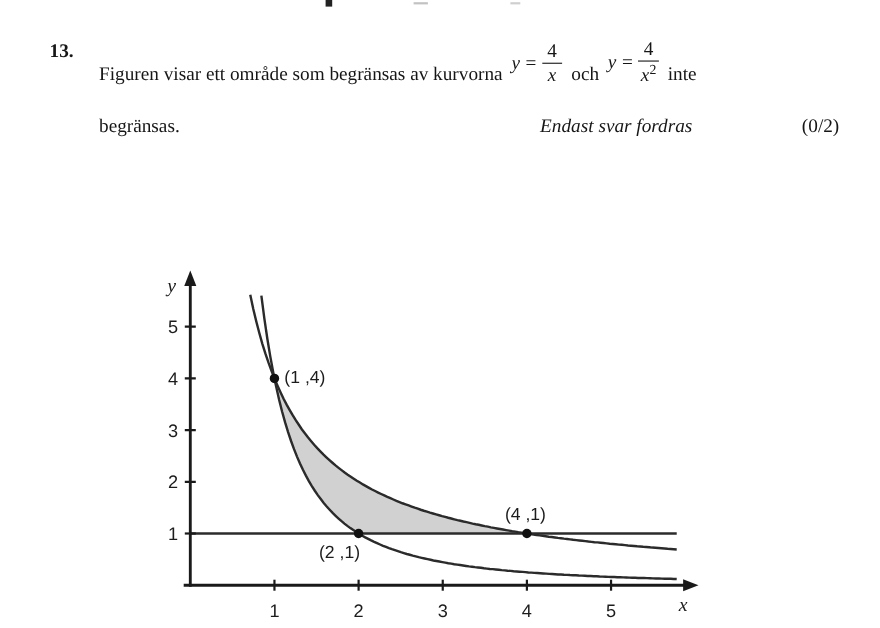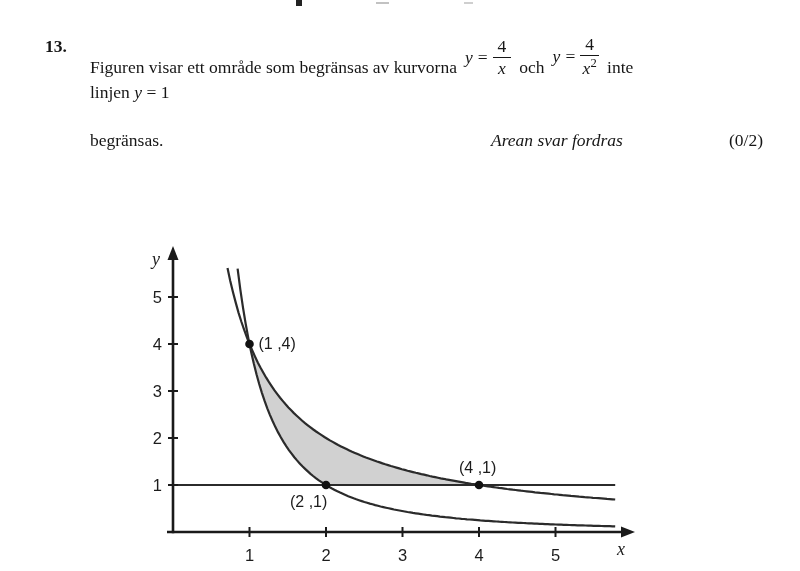--- a/index.html
+++ b/index.html
@@ -65,30 +65,25 @@
       <span class="var">y</span>
       <span class="rel">=</span>
       <span class="frac">
         <span class="num">4</span>
         <span class="den"><span>x</span><sup>2</sup></span>
       </span>
     </span>
     <span class="seg">inte</span>
   </div>
 
-  <div class="line2">
-    <span>linjen</span>
-    <span class="var">y</span>
-    <span>= 1</span>
-  </div>
 
   <div class="task">
     <div class="taskrow2">
       <span>begränsas.</span>
-      <span class="note">Arean svar fordras</span>
+      <span class="note">Endast svar fordras</span>
       <span class="score">(0/2)</span>
     </div>
   </div>
 </div>
 
 <div class="figure">
   <svg width="520" height="326" viewBox="0 0 520 326" xmlns="http://www.w3.org/2000/svg">
       <path d="M119.5,101.0 L121.1,104.9 L122.8,108.7 L124.4,112.4 L126.1,115.8 L127.7,119.2 L129.3,122.4 L131.0,125.5 L132.6,128.5 L134.3,131.4 L135.9,134.2 L137.5,136.9 L139.2,139.5 L140.8,142.0 L142.4,144.4 L144.1,146.7 L145.7,149.0 L147.4,151.2 L149.0,153.3 L150.6,155.4 L152.3,157.4 L153.9,159.3 L155.6,161.2 L157.2,163.1 L158.8,164.8 L160.5,166.6 L162.1,168.3 L163.8,169.9 L165.4,171.5 L167.0,173.1 L168.7,174.6 L170.3,176.0 L172.0,177.5 L173.6,178.9 L175.2,180.2 L176.9,181.6 L178.5,182.9 L180.2,184.1 L181.8,185.4 L183.4,186.6 L185.1,187.8 L186.7,188.9 L188.3,190.1 L190.0,191.2 L191.6,192.2 L193.3,193.3 L194.9,194.3 L196.5,195.3 L198.2,196.3 L199.8,197.3 L201.5,198.2 L203.1,199.2 L204.7,200.1 L206.4,201.0 L208.0,201.8 L209.7,202.7 L211.3,203.5 L212.9,204.4 L214.6,205.2 L216.2,206.0 L217.9,206.8 L219.5,207.5 L221.1,208.3 L222.8,209.0 L224.4,209.7 L226.1,210.4 L227.7,211.1 L229.3,211.8 L231.0,212.5 L232.6,213.1 L234.3,213.8 L235.9,214.4 L237.5,215.1 L239.2,215.7 L240.8,216.3 L242.4,216.9 L244.1,217.5 L245.7,218.1 L247.4,218.6 L249.0,219.2 L250.6,219.7 L252.3,220.3 L253.9,220.8 L255.6,221.3 L257.2,221.9 L258.8,222.4 L260.5,222.9 L262.1,223.4 L263.8,223.9 L265.4,224.3 L267.0,224.8 L268.7,225.3 L270.3,225.7 L272.0,226.2 L273.6,226.6 L275.2,227.1 L276.9,227.5 L278.5,227.9 L280.1,228.4 L281.8,228.8 L283.4,229.2 L285.1,229.6 L286.7,230.0 L288.3,230.4 L290.0,230.8 L291.6,231.2 L293.3,231.5 L294.9,231.9 L296.5,232.3 L298.2,232.6 L299.8,233.0 L301.5,233.4 L303.1,233.7 L304.7,234.1 L306.4,234.4 L308.0,234.7 L309.7,235.1 L311.3,235.4 L312.9,235.7 L314.6,236.0 L316.2,236.4 L317.9,236.7 L319.5,237.0 L321.1,237.3 L322.8,237.6 L324.4,237.9 L326.1,238.2 L327.7,238.5 L329.3,238.8 L331.0,239.1 L332.6,239.3 L334.2,239.6 L335.9,239.9 L337.5,240.2 L339.2,240.4 L340.8,240.7 L342.4,241.0 L344.1,241.2 L345.7,241.5 L347.4,241.7 L349.0,242.0 L349.0,242.0 L347.9,242.0 L346.8,242.0 L345.7,242.0 L344.6,242.0 L343.5,242.0 L342.4,242.0 L341.3,242.0 L340.3,242.0 L339.2,242.0 L338.1,242.0 L337.0,242.0 L335.9,242.0 L334.8,242.0 L333.7,242.0 L332.6,242.0 L331.5,242.0 L330.4,242.0 L329.3,242.0 L328.2,242.0 L327.1,242.0 L326.1,242.0 L325.0,242.0 L323.9,242.0 L322.8,242.0 L321.7,242.0 L320.6,242.0 L319.5,242.0 L318.4,242.0 L317.3,242.0 L316.2,242.0 L315.1,242.0 L314.0,242.0 L312.9,242.0 L311.8,242.0 L310.8,242.0 L309.7,242.0 L308.6,242.0 L307.5,242.0 L306.4,242.0 L305.3,242.0 L304.2,242.0 L303.1,242.0 L302.0,242.0 L300.9,242.0 L299.8,242.0 L298.7,242.0 L297.6,242.0 L296.5,242.0 L295.4,242.0 L294.4,242.0 L293.3,242.0 L292.2,242.0 L291.1,242.0 L290.0,242.0 L288.9,242.0 L287.8,242.0 L286.7,242.0 L285.6,242.0 L284.5,242.0 L283.4,242.0 L282.3,242.0 L281.2,242.0 L280.1,242.0 L279.1,242.0 L278.0,242.0 L276.9,242.0 L275.8,242.0 L274.7,242.0 L273.6,242.0 L272.5,242.0 L271.4,242.0 L270.3,242.0 L269.2,242.0 L268.1,242.0 L267.0,242.0 L265.9,242.0 L264.9,242.0 L263.8,242.0 L262.7,242.0 L261.6,242.0 L260.5,242.0 L259.4,242.0 L258.3,242.0 L257.2,242.0 L256.1,242.0 L255.0,242.0 L253.9,242.0 L252.8,242.0 L251.7,242.0 L250.6,242.0 L249.6,242.0 L248.5,242.0 L247.4,242.0 L246.3,242.0 L245.2,242.0 L244.1,242.0 L243.0,242.0 L241.9,242.0 L240.8,242.0 L239.7,242.0 L238.6,242.0 L237.5,242.0 L236.4,242.0 L235.3,242.0 L234.3,242.0 L233.2,242.0 L232.1,242.0 L231.0,242.0 L229.9,242.0 L228.8,242.0 L227.7,242.0 L226.6,242.0 L225.5,242.0 L224.4,242.0 L223.3,242.0 L222.2,242.0 L221.1,242.0 L220.0,242.0 L218.9,242.0 L217.9,242.0 L216.8,242.0 L215.7,242.0 L214.6,242.0 L213.5,242.0 L212.4,242.0 L211.3,242.0 L210.2,242.0 L209.1,242.0 L208.0,242.0 L206.9,242.0 L205.8,242.0 L204.7,242.0 L203.7,242.0 L202.6,242.0 L201.5,242.0 L200.4,242.0 L199.3,242.0 L198.2,242.0 L197.1,242.0 L196.0,242.0 L196.0,242.0 L195.5,241.7 L194.9,241.3 L194.4,241.0 L193.8,240.6 L193.3,240.3 L192.7,239.9 L192.2,239.6 L191.6,239.2 L191.1,238.8 L190.5,238.5 L190.0,238.1 L189.4,237.7 L188.9,237.3 L188.3,236.9 L187.8,236.5 L187.3,236.1 L186.7,235.7 L186.2,235.3 L185.6,234.9 L185.1,234.5 L184.5,234.1 L184.0,233.6 L183.4,233.2 L182.9,232.8 L182.3,232.3 L181.8,231.9 L181.2,231.4 L180.7,231.0 L180.2,230.5 L179.6,230.0 L179.1,229.6 L178.5,229.1 L178.0,228.6 L177.4,228.1 L176.9,227.6 L176.3,227.1 L175.8,226.6 L175.2,226.1 L174.7,225.6 L174.1,225.0 L173.6,224.5 L173.0,223.9 L172.5,223.4 L172.0,222.8 L171.4,222.3 L170.9,221.7 L170.3,221.1 L169.8,220.5 L169.2,219.9 L168.7,219.3 L168.1,218.7 L167.6,218.1 L167.0,217.5 L166.5,216.9 L165.9,216.2 L165.4,215.6 L164.9,214.9 L164.3,214.2 L163.8,213.6 L163.2,212.9 L162.7,212.2 L162.1,211.5 L161.6,210.7 L161.0,210.0 L160.5,209.3 L159.9,208.5 L159.4,207.8 L158.8,207.0 L158.3,206.2 L157.8,205.4 L157.2,204.6 L156.7,203.8 L156.1,203.0 L155.6,202.2 L155.0,201.3 L154.5,200.5 L153.9,199.6 L153.4,198.7 L152.8,197.8 L152.3,196.9 L151.7,196.0 L151.2,195.0 L150.6,194.1 L150.1,193.1 L149.6,192.1 L149.0,191.1 L148.5,190.1 L147.9,189.0 L147.4,188.0 L146.8,186.9 L146.3,185.8 L145.7,184.7 L145.2,183.6 L144.6,182.5 L144.1,181.3 L143.5,180.2 L143.0,179.0 L142.4,177.8 L141.9,176.5 L141.4,175.3 L140.8,174.0 L140.3,172.7 L139.7,171.4 L139.2,170.0 L138.6,168.7 L138.1,167.3 L137.5,165.9 L137.0,164.4 L136.4,163.0 L135.9,161.5 L135.3,160.0 L134.8,158.4 L134.3,156.9 L133.7,155.3 L133.2,153.7 L132.6,152.0 L132.1,150.3 L131.5,148.6 L131.0,146.8 L130.4,145.1 L129.9,143.2 L129.3,141.4 L128.8,139.5 L128.2,137.6 L127.7,135.6 L127.2,133.6 L126.6,131.6 L126.1,129.5 L125.5,127.4 L125.0,125.2 L124.4,123.0 L123.9,120.8 L123.3,118.5 L122.8,116.1 L122.2,113.7 L121.7,111.3 L121.1,108.8 L120.6,106.3 L120.0,103.7 L119.5,101.0 Z" fill="#d1d1d1" stroke="none"></path>
       <polyline points="97.5,25.0 100.2,37.7 103.0,49.3 105.8,59.9 108.5,69.6 111.3,78.5 114.1,86.7 116.9,94.3 119.6,101.3 122.4,107.8 125.2,114.0 127.9,119.7 130.7,125.0 133.5,130.0 136.2,134.7 139.0,139.2 141.8,143.4 144.5,147.4 147.3,151.1 150.1,154.7 152.9,158.1 155.6,161.3 158.4,164.4 161.2,167.3 163.9,170.1 166.7,172.7 169.5,175.3 172.2,177.7 175.0,180.1 177.8,182.3 180.5,184.4 183.3,186.5 186.1,188.5 188.9,190.4 191.6,192.2 194.4,194.0 197.2,195.7 199.9,197.4 202.7,198.9 205.5,200.5 208.2,202.0 211.0,203.4 213.8,204.8 216.5,206.1 219.3,207.4 222.1,208.7 224.9,209.9 227.6,211.1 230.4,212.3 233.2,213.4 235.9,214.5 238.7,215.5 241.5,216.5 244.2,217.5 247.0,218.5 249.8,219.4 252.5,220.4 255.3,221.3 258.1,222.1 260.9,223.0 263.6,223.8 266.4,224.6 269.2,225.4 271.9,226.2 274.7,226.9 277.5,227.7 280.2,228.4 283.0,229.1 285.8,229.8 288.5,230.4 291.3,231.1 294.1,231.7 296.9,232.3 299.6,233.0 302.4,233.6 305.2,234.1 307.9,234.7 310.7,235.3 313.5,235.8 316.2,236.4 319.0,236.9 321.8,237.4 324.6,237.9 327.3,238.4 330.1,238.9 332.9,239.4 335.6,239.9 338.4,240.3 341.2,240.8 343.9,241.2 346.7,241.6 349.5,242.1 352.2,242.5 355.0,242.9 357.8,243.3 360.6,243.7 363.3,244.1 366.1,244.5 368.9,244.9 371.6,245.2 374.4,245.6 377.2,246.0 379.9,246.3 382.7,246.7 385.5,247.0 388.2,247.3 391.0,247.7 393.8,248.0 396.6,248.3 399.3,248.6 402.1,248.9 404.9,249.3 407.6,249.6 410.4,249.9 413.2,250.1 415.9,250.4 418.7,250.7 421.5,251.0 424.2,251.3 427.0,251.5 429.8,251.8 432.6,252.1 435.3,252.3 438.1,252.6 440.9,252.9 443.6,253.1 446.4,253.3 449.2,253.6 451.9,253.8 454.7,254.1 457.5,254.3 460.2,254.5 463.0,254.8 465.8,255.0 468.6,255.2 471.3,255.4 474.1,255.6 476.9,255.9 479.6,256.1 482.4,256.3 485.2,256.5" fill="none" stroke="#2b2b2b" stroke-width="2.2"></polyline>
       <polyline points="107.6,25.7 110.3,46.4 113.0,64.7 115.7,81.0 118.4,95.6 121.1,108.7 123.8,120.6 126.5,131.3 129.2,141.0 131.9,149.8 134.6,157.9 137.3,165.3 140.0,172.1 142.7,178.3 145.4,184.1 148.1,189.4 150.8,194.3 153.5,198.9 156.2,203.1 158.9,207.1 161.6,210.7 164.3,214.2 167.0,217.4 169.7,220.4 172.4,223.3 175.1,225.9 177.8,228.4 180.5,230.8 183.1,233.0 185.8,235.1 188.5,237.1 191.2,238.9 193.9,240.7 196.6,242.4 199.3,244.0 202.0,245.5 204.7,246.9 207.4,248.3 210.1,249.6 212.8,250.8 215.5,252.0 218.2,253.2 220.9,254.2 223.6,255.3 226.3,256.3 229.0,257.2 231.7,258.1 234.4,259.0 237.1,259.8 239.8,260.6 242.5,261.3 245.2,262.1 247.9,262.8 250.6,263.5 253.3,264.1 256.0,264.7 258.7,265.3 261.4,265.9 264.0,266.5 266.7,267.0 269.4,267.5 272.1,268.0 274.8,268.5 277.5,269.0 280.2,269.4 282.9,269.9 285.6,270.3 288.3,270.7 291.0,271.1 293.7,271.5 296.4,271.9 299.1,272.2 301.8,272.6 304.5,272.9 307.2,273.2 309.9,273.6 312.6,273.9 315.3,274.2 318.0,274.4 320.7,274.7 323.4,275.0 326.1,275.3 328.8,275.5 331.5,275.8 334.2,276.0 336.9,276.3 339.6,276.5 342.2,276.7 344.9,276.9 347.6,277.1 350.3,277.4 353.0,277.6 355.7,277.8 358.4,277.9 361.1,278.1 363.8,278.3 366.5,278.5 369.2,278.7 371.9,278.8 374.6,279.0 377.3,279.2 380.0,279.3 382.7,279.5 385.4,279.6 388.1,279.8 390.8,279.9 393.5,280.0 396.2,280.2 398.9,280.3 401.6,280.4 404.3,280.6 407.0,280.7 409.7,280.8 412.4,280.9 415.1,281.1 417.8,281.2 420.5,281.3 423.1,281.4 425.8,281.5 428.5,281.6 431.2,281.7 433.9,281.8 436.6,281.9 439.3,282.0 442.0,282.1 444.7,282.2 447.4,282.3 450.1,282.4 452.8,282.4 455.5,282.5 458.2,282.6 460.9,282.7 463.6,282.8 466.3,282.9 469.0,282.9 471.7,283.0 474.4,283.1 477.1,283.2 479.8,283.2 482.5,283.3 485.2,283.4" fill="none" stroke="#2b2b2b" stroke-width="2.2"></polyline>

